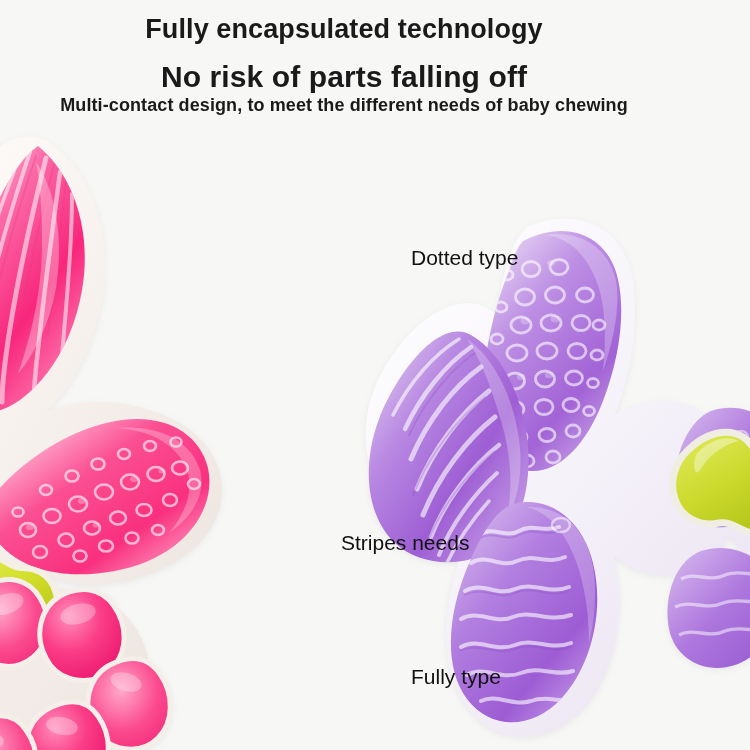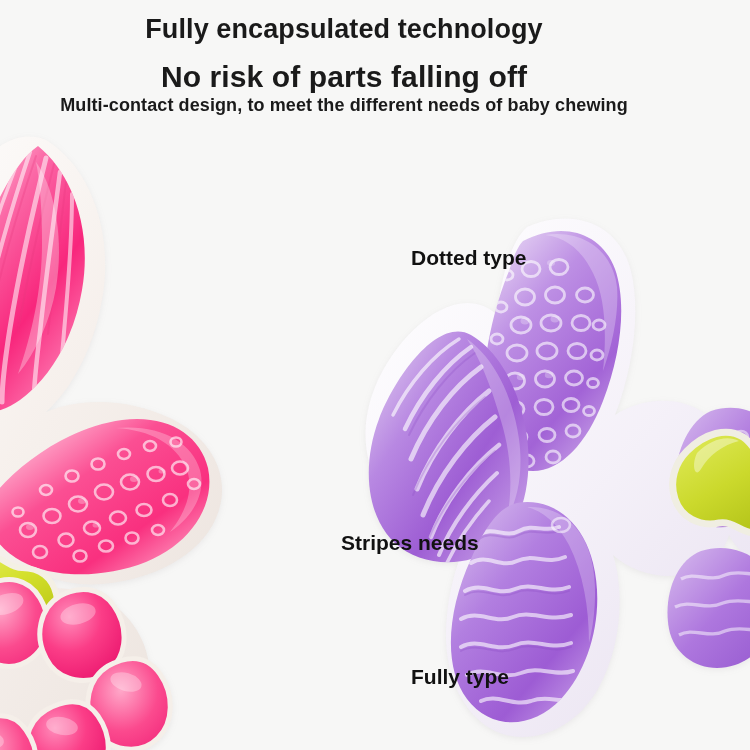--- a/index.html
+++ b/index.html
@@ -30,21 +30,21 @@
     white-space: nowrap;
   }
   #hl1 { top: 14px;  font-size: 27px; }
   #hl2 { top: 60px;  font-size: 30px; }
   #hl3 { top: 95px; font-size: 18px; }
 
   
   .callout {
     position: absolute;
     font-size: 21px;
-    font-weight: 700;
+    font-weight: 400;
     color: #111111;
     white-space: nowrap;
     z-index: 40;
   }
   #lbl-dotted  { left: 411px; top: 246px; }
   #lbl-stripes { left: 341px; top: 531px; }
   #lbl-wave    { left: 411px; top: 665px; }
 
   
   .teether { position: absolute; z-index: 10; }

